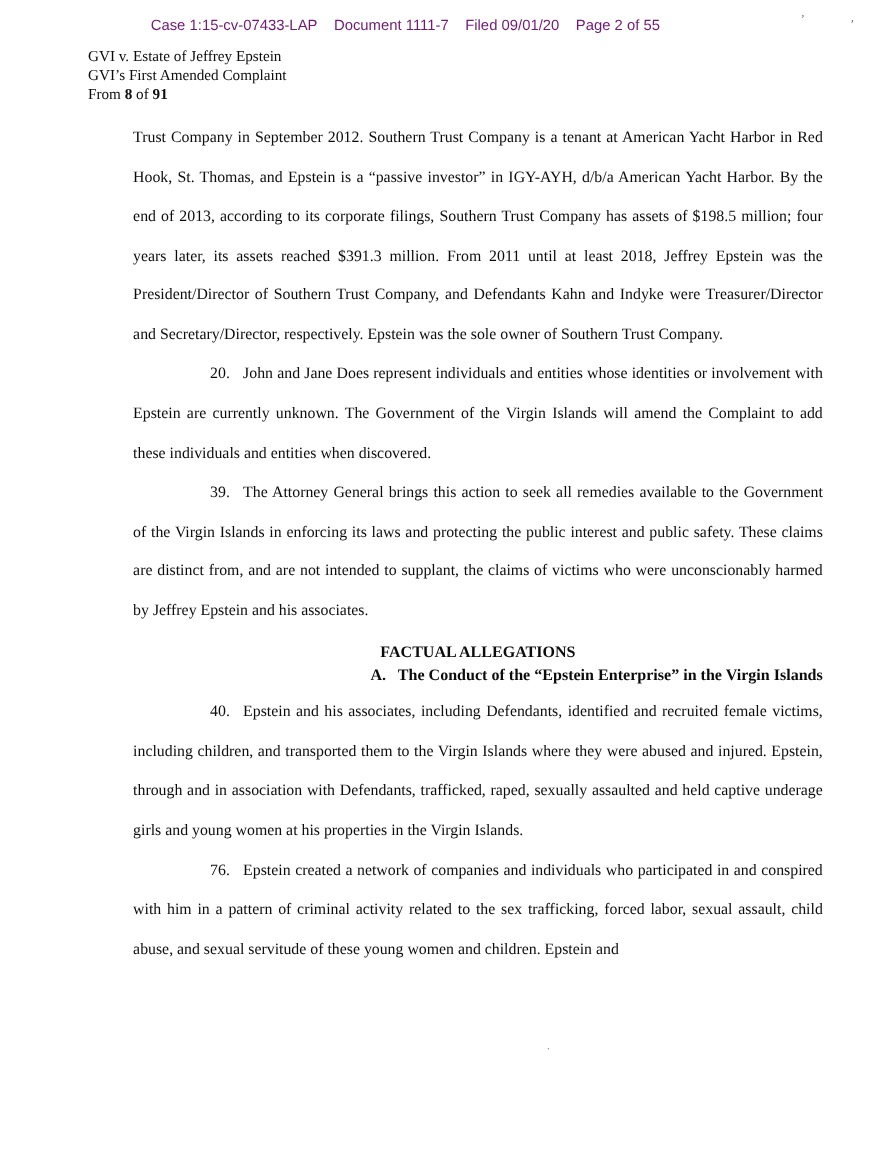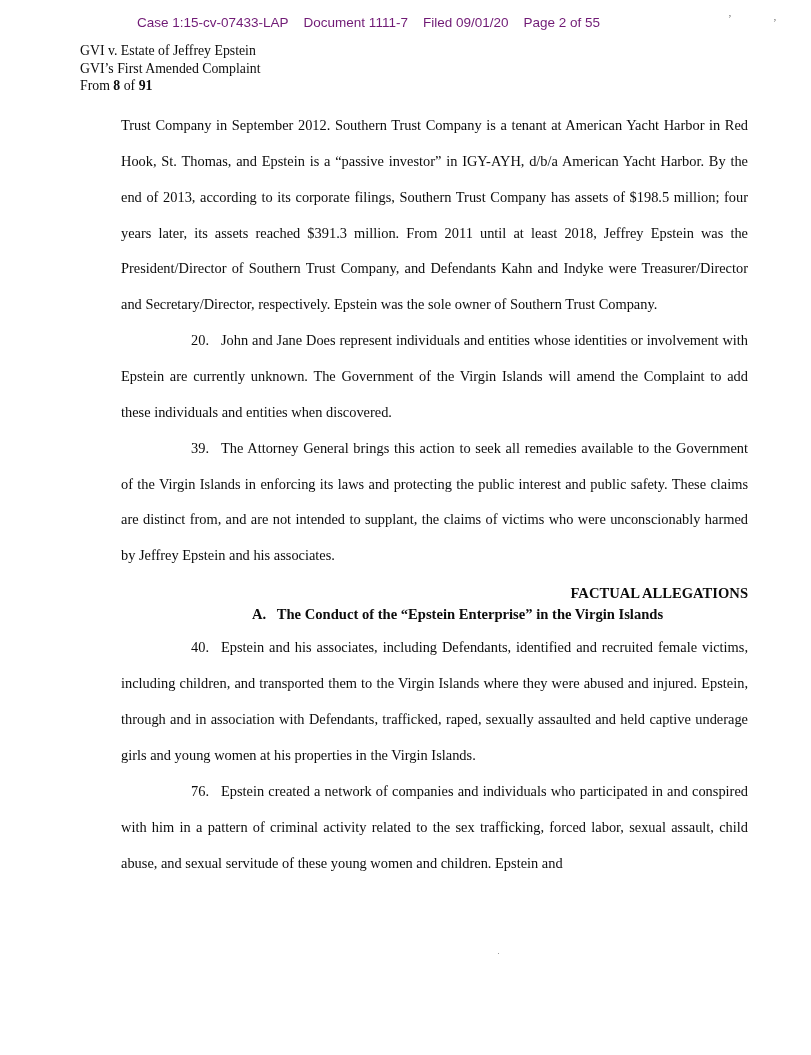--- a/index.html
+++ b/index.html
@@ -56,26 +56,26 @@
   }
   .para.numbered { text-indent: 70px; }
   .pnum { padding-right: 12px; }
   .headings-block {
     margin-top: 9px;
     margin-bottom: 5px;
     line-height: 1.45;
   }
   .h-main {
     font-weight: bold;
-    text-align: right;
+    text-align: center;
     font-size: 14.6px;
   }
   .h-sub {
     font-weight: bold;
-    text-align: center;
+    text-align: right;
     padding-left: 46px;
     font-size: 14.6px;
   }
 </style>
 </head>
 <body>
 
 <div class="stamp">
   <span>Case 1:15-cv-07433-LAP</span>
   <span>Document 1111-7</span>

